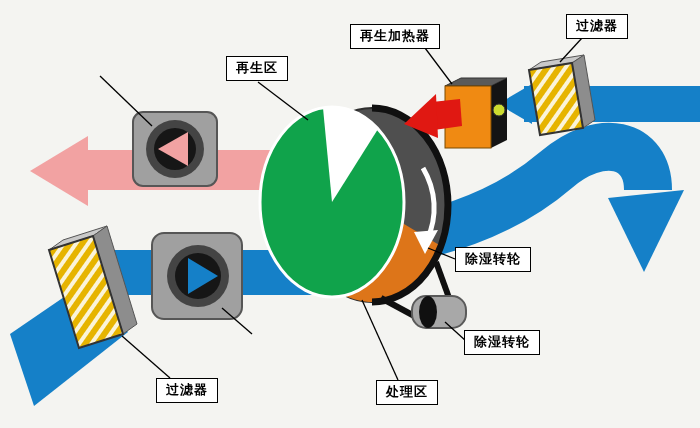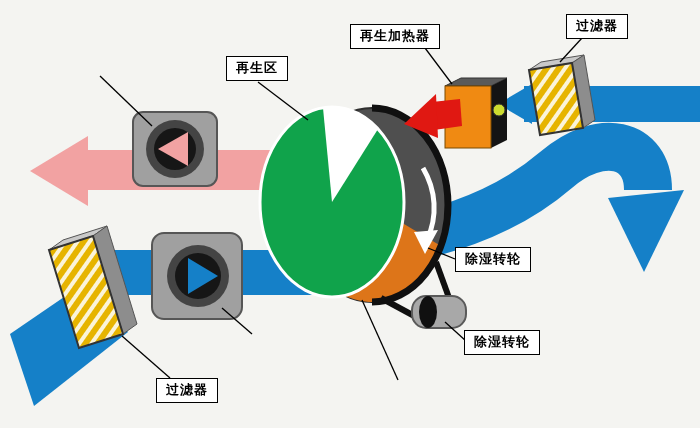--- a/index.html
+++ b/index.html
@@ -109,15 +109,16 @@
     <line x1="252" y1="334" x2="222" y2="308"></line>
     <line x1="170" y1="378" x2="122" y2="336"></line>
   </g>
 </svg>
 
   <div class="label" style="left:226px;top:56px">再生区</div>
   <div class="label" style="left:350px;top:24px">再生加热器</div>
   <div class="label" style="left:566px;top:14px">过滤器</div>
   <div class="label" style="left:455px;top:247px">除湿转轮</div>
   <div class="label" style="left:464px;top:330px">除湿转轮</div>
+  <div class="label" style="left:376px;top:380px">处理区</div>
   <div class="label" style="left:156px;top:378px">过滤器</div>
 
 </div>
 
 </body></html>

